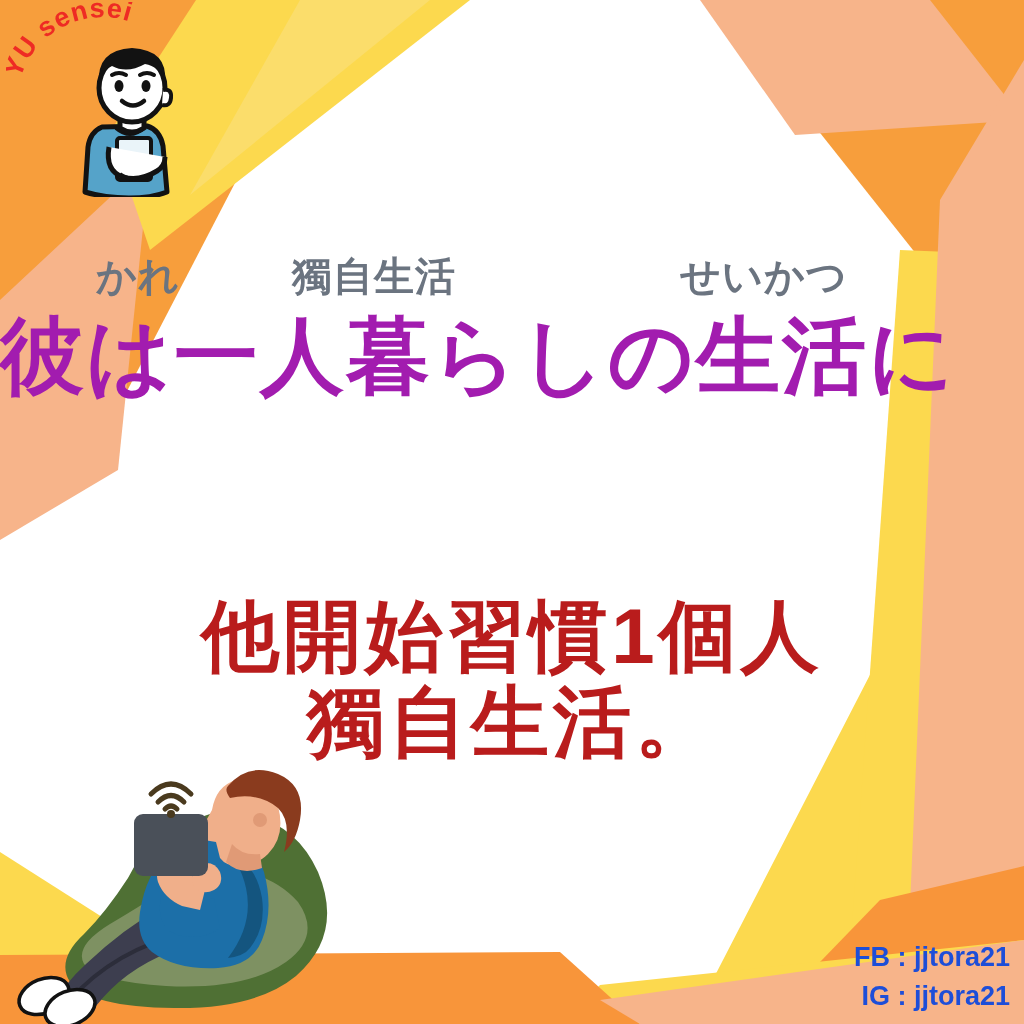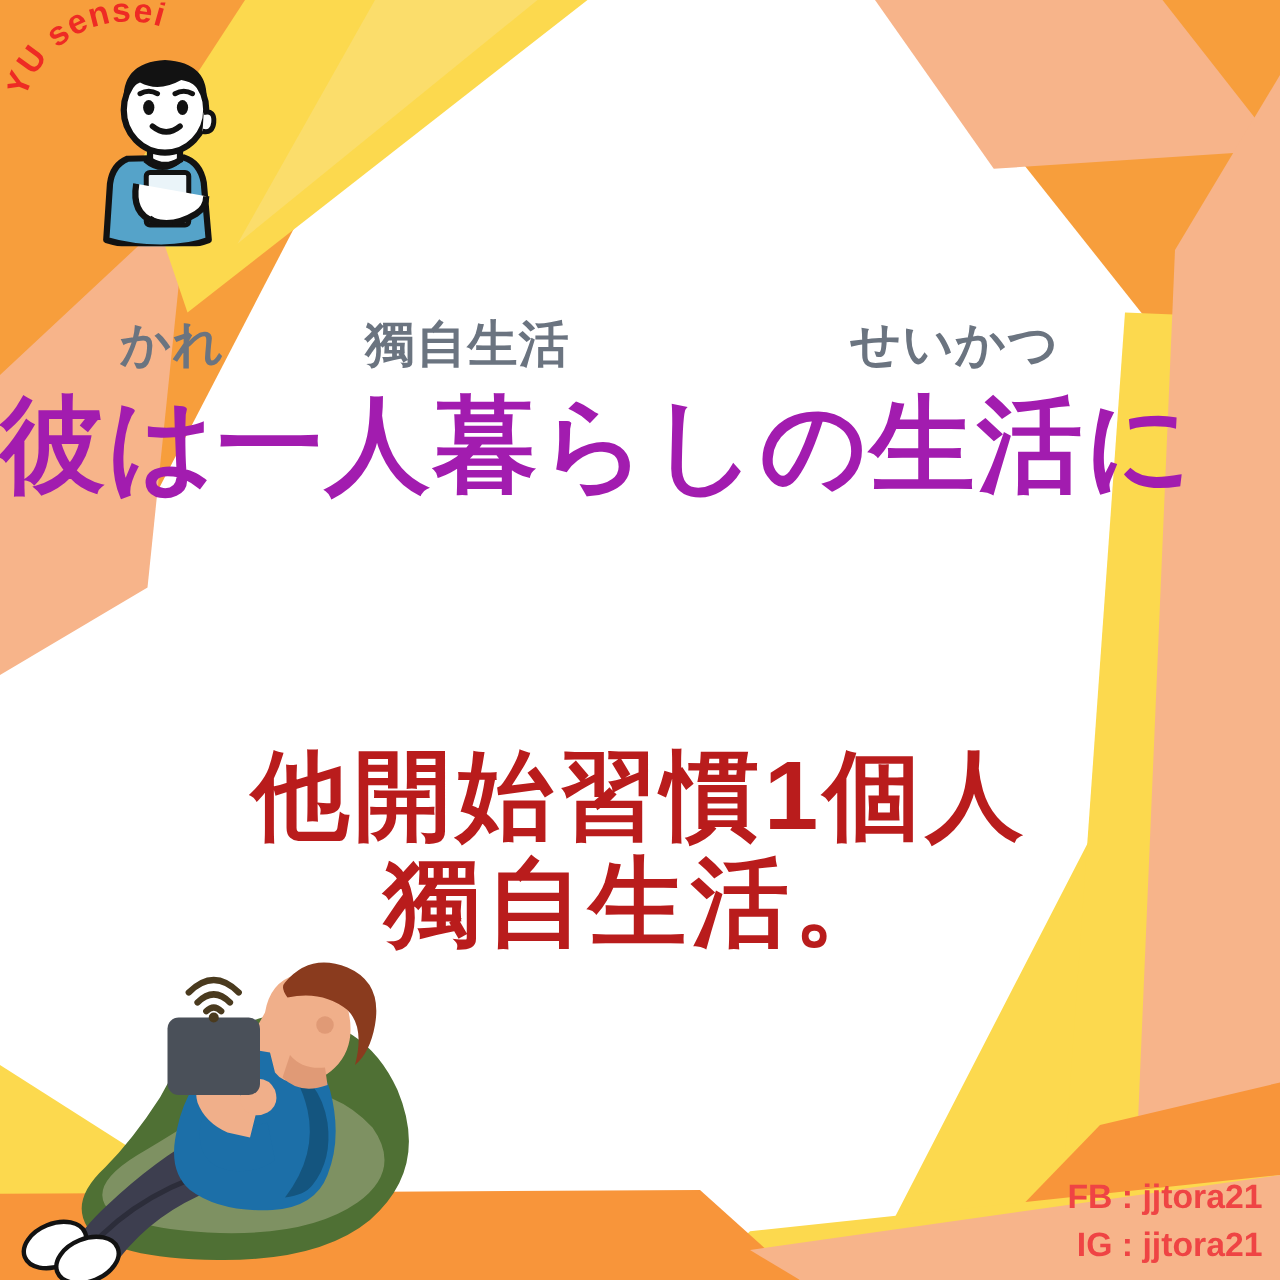--- a/index.html
+++ b/index.html
@@ -147,21 +147,21 @@
     width: 360px;
     height: 268px;
   }
 
   
   #social {
     position: absolute;
     right: 14px;
     bottom: 8px;
     text-align: right;
-    color: #ef4444;
+    color: #1d4ed8;
     font-size: 27px;
     font-weight: bold;
     line-height: 1.45;
   }
   .social-line { white-space: nowrap; }
 </style>
 </head>
 <body>
 
 <div id="card">

